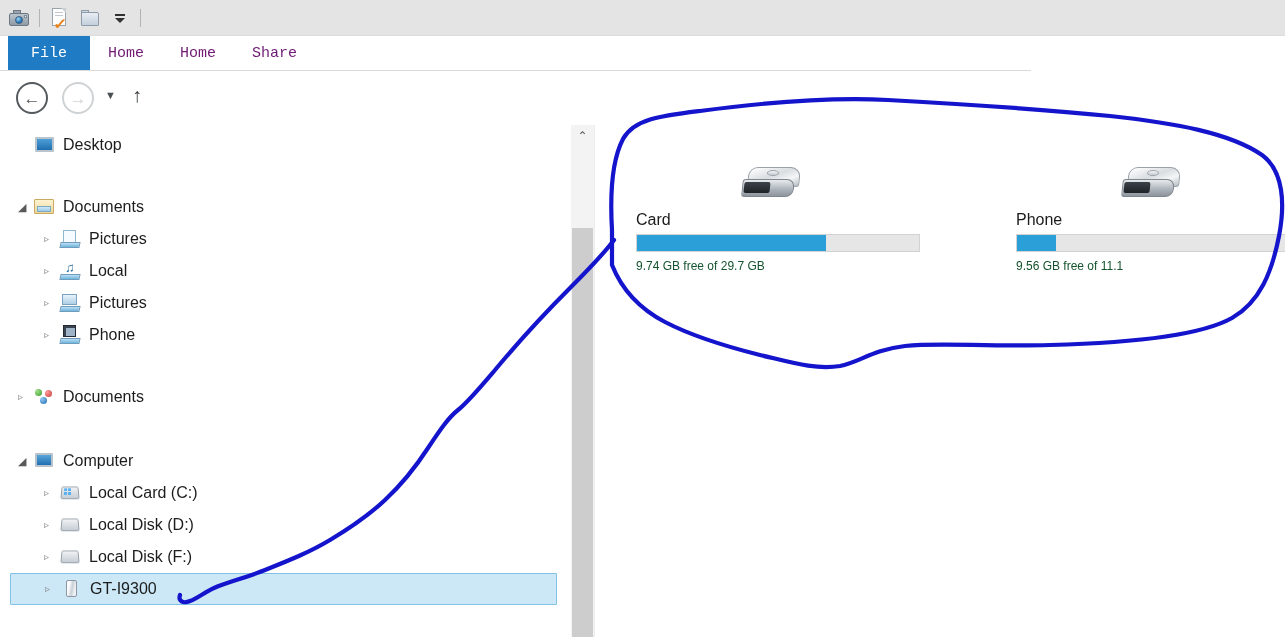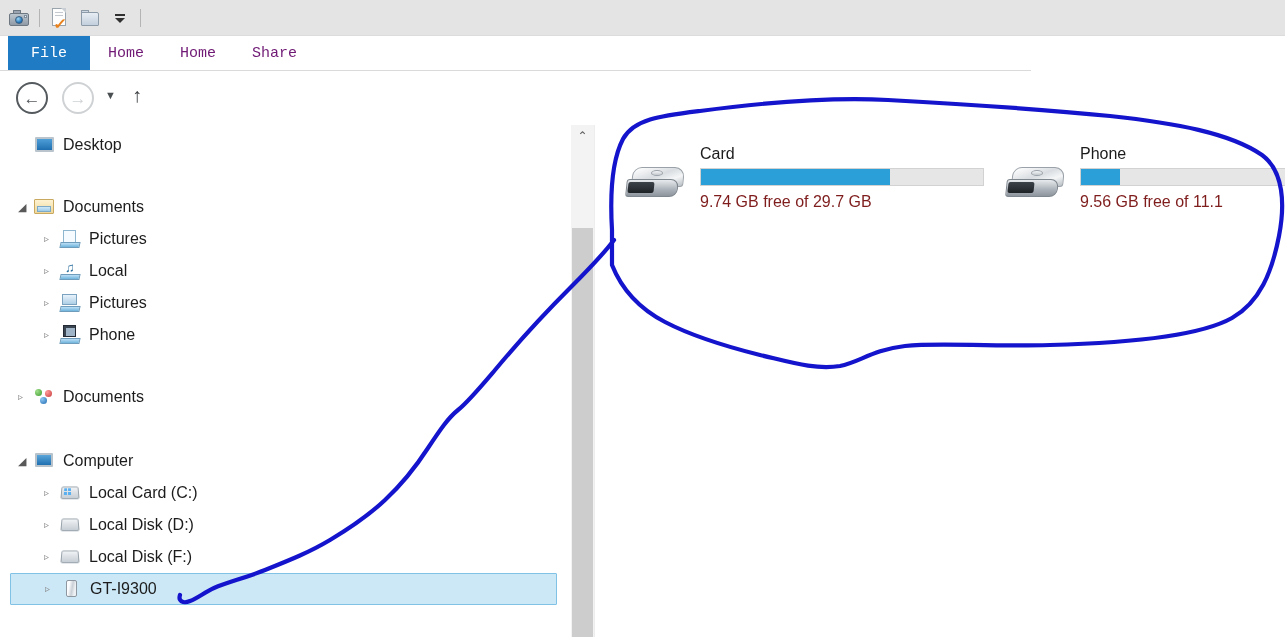--- a/index.html
+++ b/index.html
@@ -420,21 +420,22 @@
   .file-pane {
     position: absolute;
     left: 596px; top: 0;
     width: 689px; height: 512px;
     background: #ffffff;
     overflow: hidden;
   }
   .drive-tile {
     position: absolute;
     display: flex;
-    align-items: flex-end;
+    align-items: center;
+    flex-direction: column;
   }
   .drive-icon {
     position: relative;
     width: 64px; height: 52px;
     flex: none;
     margin-top: 22px;
   }
   
   .pd-top {
     position: absolute; left: 8px; top: 8px;
@@ -485,22 +486,22 @@
     position: relative;
   }
   .bar-fill {
     position: absolute;
     left: 0; top: 0;
     height: 100%;
     background: #2a9fd8;
   }
   .drive-free {
     margin-top: 7px;
-    font-size: 16px;
-    color: #7f1d1d;
+    font-size: 12px;
+    color: #14532d;
     white-space: nowrap;
   }
 
   
   .annotation {
     position: absolute;
     left: 0; top: 0;
     width: 1285px; height: 637px;
     pointer-events: none;
   }

